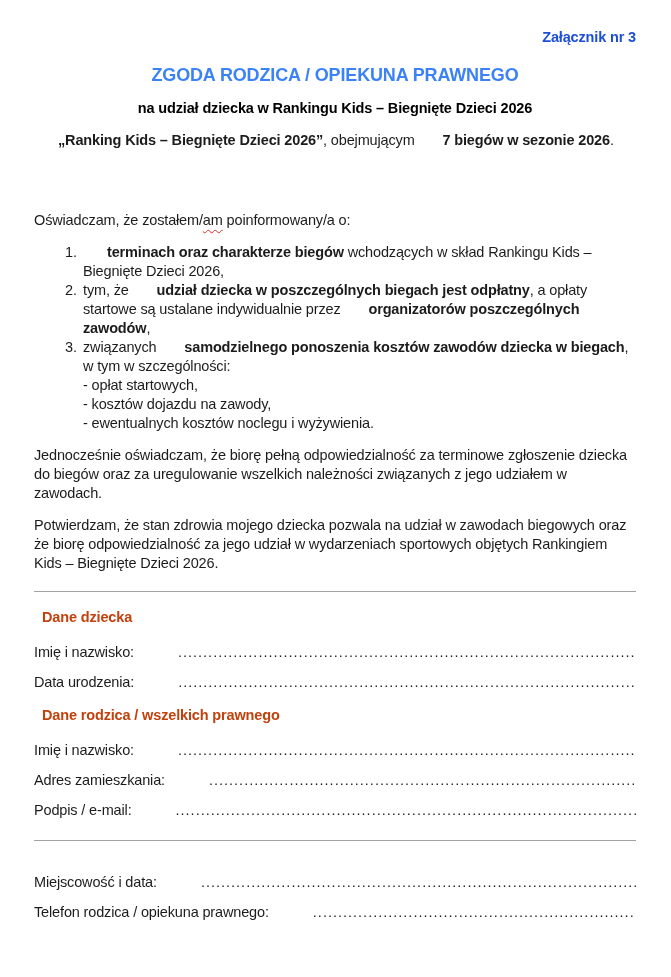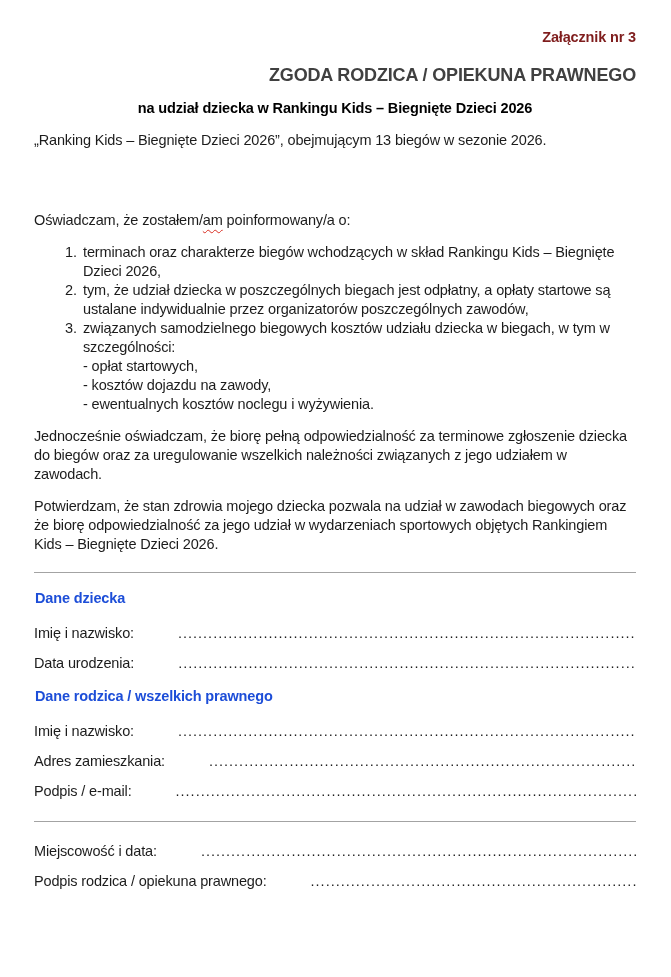--- a/index.html
+++ b/index.html
@@ -5,92 +5,92 @@
   html, body { margin: 0; padding: 0; }
   body {
     width: 671px; height: 977px; overflow: hidden;
     background: #ffffff;
     font-family: "Liberation Sans", "DejaVu Sans", sans-serif;
     font-size: 14.5px; line-height: 19px; letter-spacing: -0.15px;
     color: #1c1c1c;
   }
   .page { padding: 28px 35px 0 34px; }
 
-  .attachment { text-align: right; font-weight: 700; color: #7f1d1d; }
+  .attachment { text-align: right; font-weight: 700; color: #1d4ed8; }
   .title {
-    font-size: 18px; line-height: 24px; font-weight: 700; text-align: right;
-    color: #404040; margin: 16px 0 0;
+    font-size: 18px; line-height: 24px; font-weight: 700; text-align: center;
+    color: #3b82f6; margin: 16px 0 0;
   }
   .subtitle {
     font-size: 14.5px; line-height: 19px; font-weight: 700; text-align: center;
     color: #000; margin: 12px 0 13px;
   }
 
   .para { margin: 0 0 13px; white-space: pre-wrap; }
   .p-intro { margin-top: 40px; }
   .gap-lg { margin-top: 61px; }
-  .b { font-weight: 400; }
+  .b { font-weight: 700; margin-left: 24px; }
   .sp {
     text-decoration-line: underline;
     text-decoration-style: wavy;
     text-decoration-color: #d93025;
     text-decoration-thickness: 1px;
     text-underline-offset: 4px;
   }
 
   .list { margin: 0 0 13px; }
   .li { position: relative; padding-left: 49px; }
   .num { position: absolute; left: 31px; top: 0; }
   .li-text { white-space: pre-wrap; }
 
   .divider {
     border: none; border-top: 1px solid #a3a3a3;
     margin: 18px 0 0;
   }
   .divider2 { margin-top: 20px; }
 
   .sec-h {
-    font-size: 14.5px; line-height: 19px; font-weight: 700; color: #1d4ed8;
-    margin: 16px 1px 16px;
+    font-size: 14.5px; line-height: 19px; font-weight: 700; color: #c2410c;
+    margin: 16px 8px 16px;
   }
   .field { display: flex; align-items: baseline; margin-top: 11px; gap: 44px; }
   .field.first { margin-top: 16px; }
-  .field.after-divider { margin-top: 20px; }
+  .field.after-divider { margin-top: 32px; }
   .flabel { white-space: nowrap; }
   .dots {
     flex: 1; overflow: hidden; white-space: nowrap;
     letter-spacing: 1px; color: #1c1c1c;
   }
   .sec-h2 { margin-top: 14px; }
 </style>
 </head>
 <body>
 
 <div class="page">
 
   <div class="attachment">Załącznik nr 3</div>
 
   <h1 class="title">ZGODA RODZICA / OPIEKUNA PRAWNEGO</h1>
   <h2 class="subtitle">na udział dziecka w Rankingu Kids – Biegnięte Dzieci 2026</h2>
 
-  <p class="para"><span class="b">„Ranking Kids – Biegnięte Dzieci 2026”</span><span>, obejmującym </span><span class="b">13 biegów w sezonie 2026</span><span>.</span></p>
+  <p class="para"><span class="b">„Ranking Kids – Biegnięte Dzieci 2026”</span><span>, obejmującym </span><span class="b">7 biegów w sezonie 2026</span><span>.</span></p>
   <p class="para gap-lg"><span>Oświadczam, że zostałem/</span><span class="sp">am</span><span> poinformowany/a o:</span></p>
 
   <div class="list">
     <div class="li">
       <span class="num">1.</span>
       <span class="li-text"><span class="b">terminach oraz charakterze biegów</span><span> wchodzących w skład Rankingu Kids – Biegnięte Dzieci 2026,</span></span>
     </div>
     <div class="li">
       <span class="num">2.</span>
       <span class="li-text"><span>tym, że </span><span class="b">udział dziecka w poszczególnych biegach jest odpłatny</span><span>, a opłaty startowe są ustalane indywidualnie przez </span><span class="b">organizatorów poszczególnych zawodów</span><span>,</span></span>
     </div>
     <div class="li">
       <span class="num">3.</span>
-      <span class="li-text"><span>związanych </span><span class="b">samodzielnego biegowych kosztów udziału dziecka w biegach</span><span>, w tym w szczególności:</span><span>
+      <span class="li-text"><span>związanych </span><span class="b">samodzielnego ponoszenia kosztów zawodów dziecka w biegach</span><span>, w tym w szczególności:</span><span>
 - opłat startowych,</span><span>
 - kosztów dojazdu na zawody,</span><span>
 - ewentualnych kosztów noclegu i wyżywienia.</span></span>
     </div>
   </div>
 
   <p class="para"><span>Jednocześnie oświadczam, że biorę pełną odpowiedzialność za terminowe zgłoszenie dziecka do biegów oraz za uregulowanie wszelkich należności związanych z jego udziałem w zawodach.</span></p>
   <p class="para"><span>Potwierdzam, że stan zdrowia mojego dziecka pozwala na udział w zawodach biegowych oraz że biorę odpowiedzialność za jego udział w wydarzeniach sportowych objętych Rankingiem Kids – Biegnięte Dzieci 2026.</span></p>
 
   <hr class="divider">
@@ -121,17 +121,17 @@
     <span class="dots"> ............................................................................................................................................................................................................................................................................................................</span>
   </div>
 
   <hr class="divider divider2">
 
   <div class="field after-divider">
     <span class="flabel">Miejscowość i data:</span>
     <span class="dots"> ............................................................................................................................................................................................................................................................................................................</span>
   </div>
   <div class="field">
-    <span class="flabel">Podpis rodzica / opiekuna prawnego:</span>
+    <span class="flabel">Telefon rodzica / opiekuna prawnego:</span>
     <span class="dots"> ............................................................................................................................................................................................................................................................................................................</span>
   </div>
 
 </div>
 
 </body></html>

